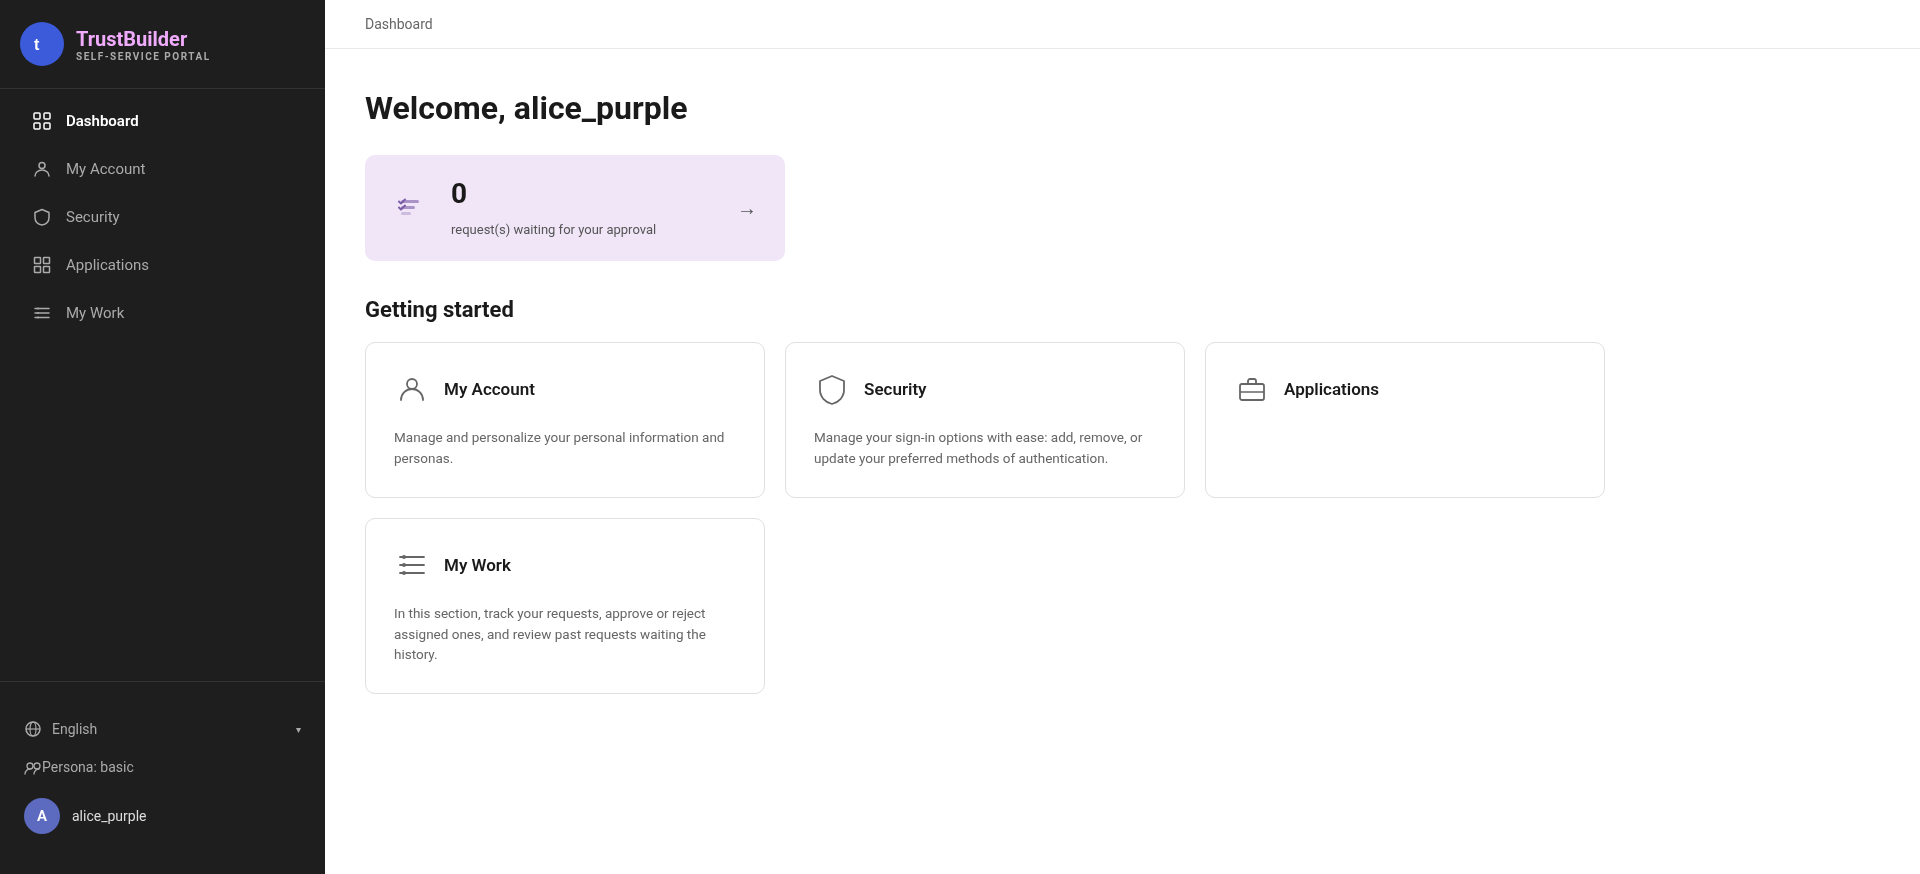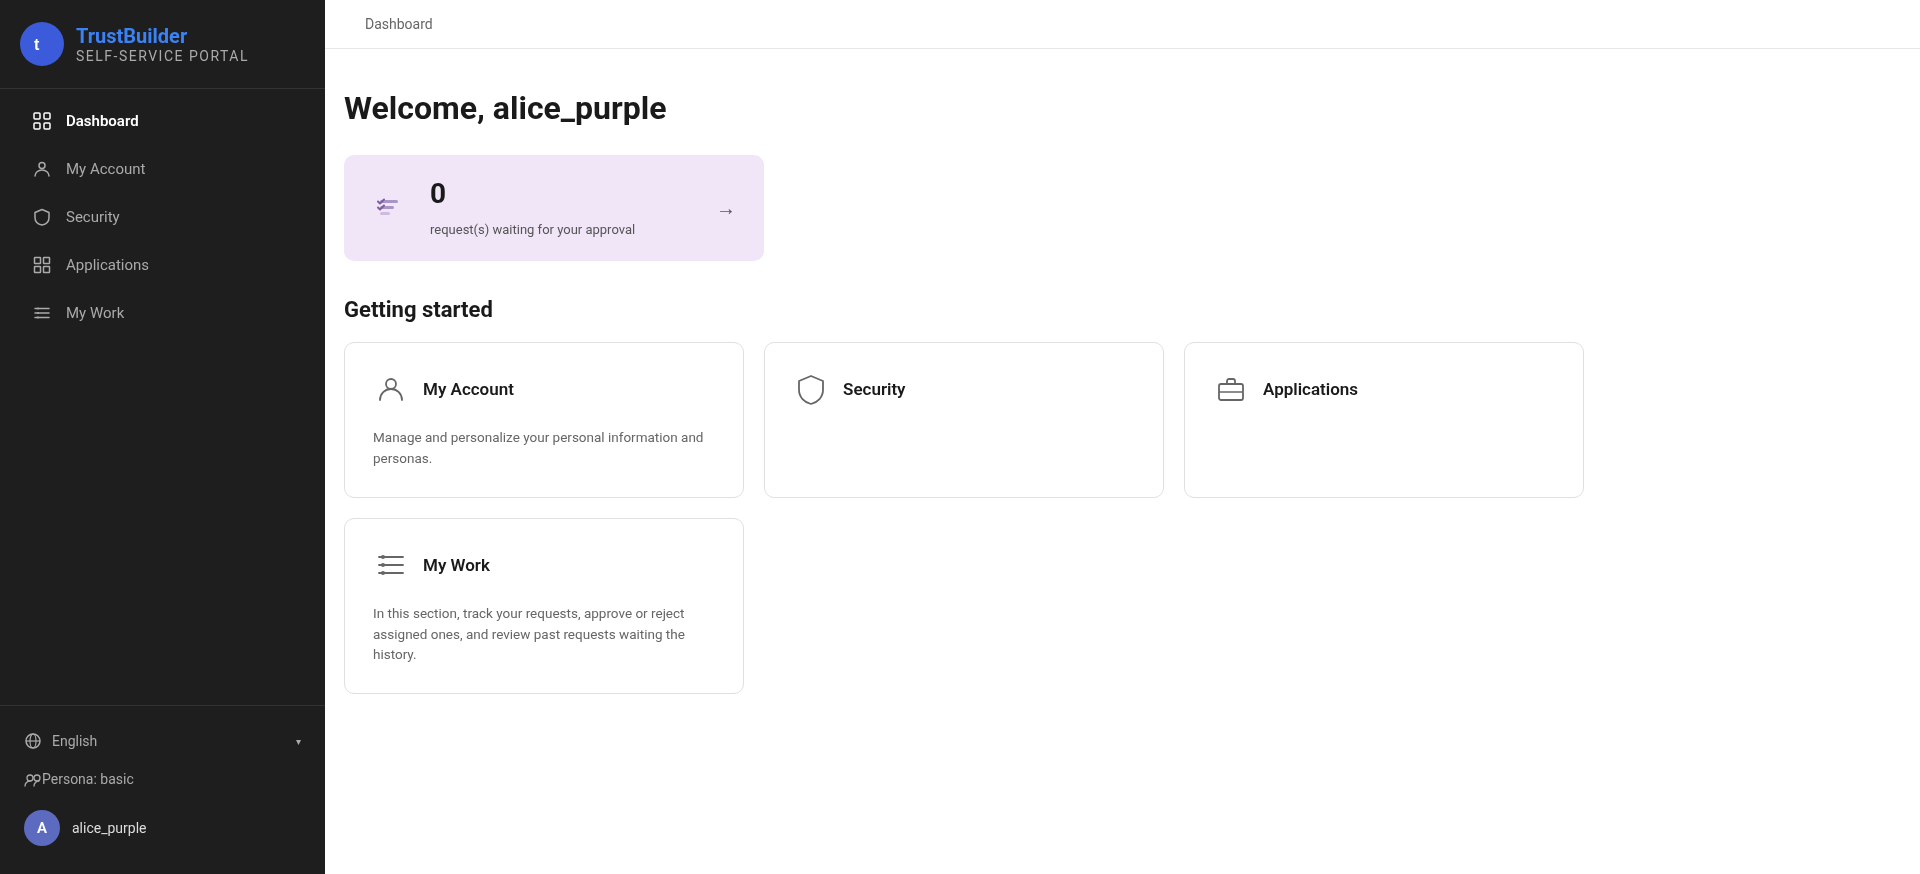--- a/index.html
+++ b/index.html
@@ -33,27 +33,27 @@
       font-weight: bold;
       color: white;
     }
     .logo-text {
       display: flex;
       flex-direction: column;
     }
     .logo-title {
       font-size: 20px;
       font-weight: 700;
-      color: #3b82f6;
+      color: #f0abfc;
     }
     .logo-subtitle {
-      font-size: 14px;
+      font-size: 10px;
       letter-spacing: 1.5px;
       color: #aaa;
-      font-weight: 400;
+      font-weight: 700;
     }
     .sidebar-divider {
       height: 1px;
       background: #333;
       margin: 0 0 8px 0;
     }
     .nav-item {
       display: flex;
       align-items: center;
       gap: 14px;
@@ -71,21 +71,21 @@
       width: 20px;
       height: 20px;
       display: flex;
       align-items: center;
       justify-content: center;
       flex-shrink: 0;
     }
     .sidebar-bottom {
       margin-top: auto;
       border-top: 1px solid #333;
-      padding: 16px 0;
+      padding: 28px 0;
     }
     .lang-item {
       display: flex;
       align-items: center;
       gap: 10px;
       padding: 10px 24px;
       cursor: pointer;
       color: #aaa;
       font-size: 14px;
     }
@@ -136,21 +136,21 @@
       overflow-y: auto;
     }
     .top-bar {
       padding: 16px 40px;
       border-bottom: 1px solid #e8e8e8;
       font-size: 14px;
       color: #666;
       background: #fff;
     }
     .content {
-      padding: 40px 40px 40px 19px;
+      padding: 40px 40px 40px 40px;
     }
     .welcome-heading {
       font-size: 32px;
       font-weight: 700;
       color: #1a1a1a;
       margin-bottom: 28px;
     }
     .approval-card {
       background: #f0e6f8;
       border-radius: 10px;
@@ -393,20 +393,21 @@
 
       <div class="card">
         <div class="card-header">
           <div class="card-icon">
             <svg width="32" height="32" viewBox="0 0 32 32" fill="none">
               <path d="M16 3L4 8v9c0 7 5.4 12.4 12 14 6.6-1.6 12-7 12-14V8L16 3z" stroke="#666" stroke-width="1.8" fill="none" stroke-linejoin="round"></path>
             </svg>
           </div>
           <span class="card-title">Security</span>
         </div>
+        <div class="card-desc">Manage your sign-in options with ease: add, remove, or update your preferred methods of authentication.</div>
       </div>
 
       <div class="card">
         <div class="card-header">
           <div class="card-icon">
             <svg width="32" height="32" viewBox="0 0 32 32" fill="none">
               <rect x="4" y="11" width="24" height="16" rx="2" stroke="#666" stroke-width="1.8" fill="none"></rect>
               <path d="M12 11V8a2 2 0 0 1 2-2h4a2 2 0 0 1 2 2v3" stroke="#666" stroke-width="1.8" fill="none" stroke-linecap="round"></path>
               <line x1="4" y1="19" x2="28" y2="19" stroke="#666" stroke-width="1.5"></line>
             </svg>

